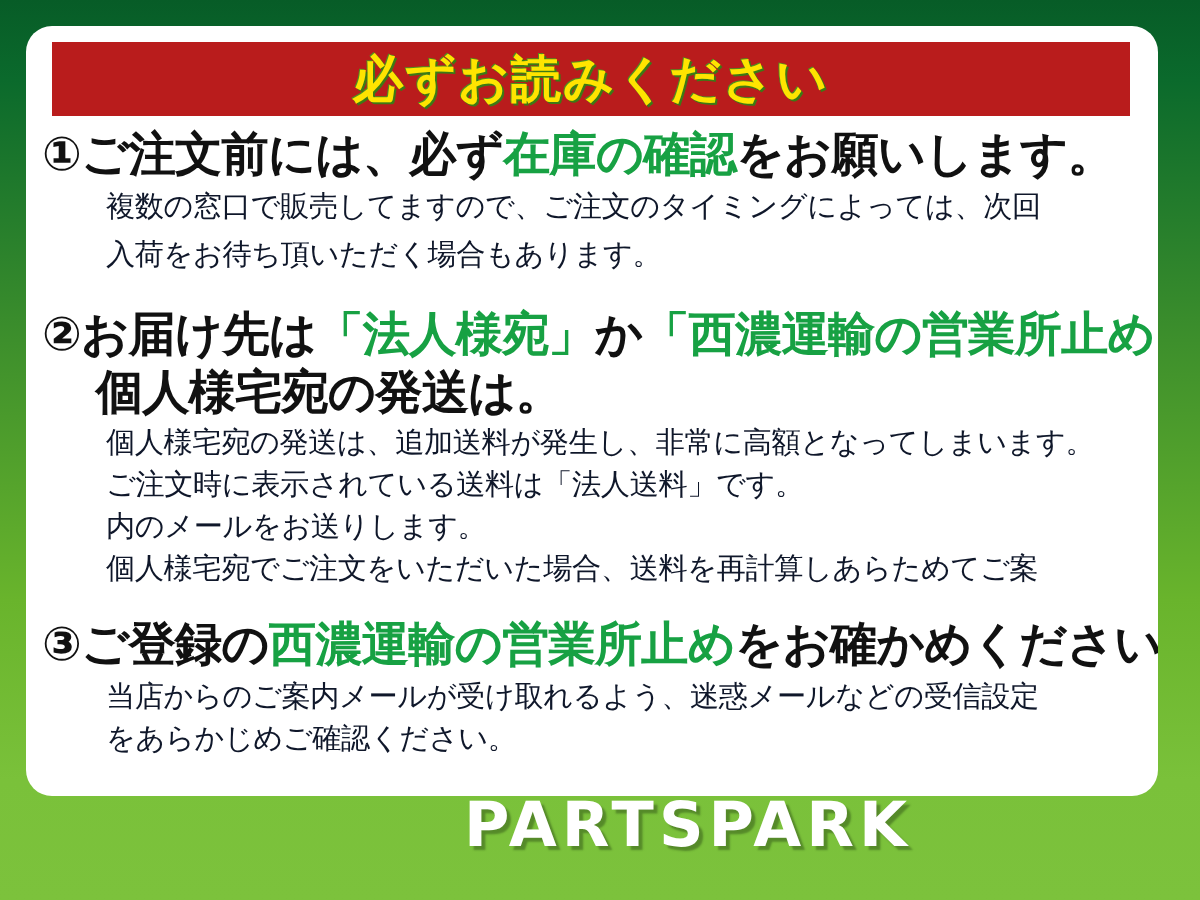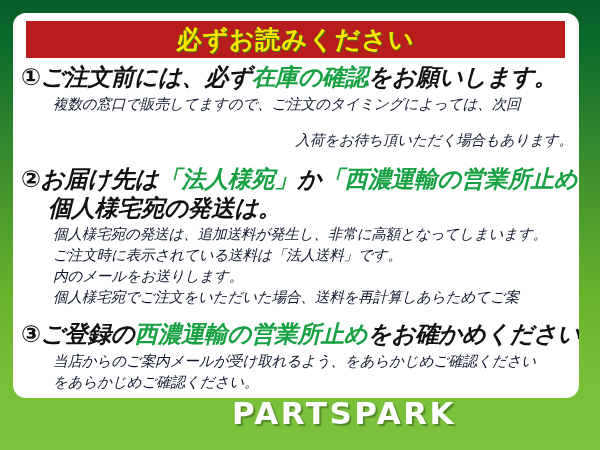--- a/index.html
+++ b/index.html
@@ -61,21 +61,20 @@
     line-height: 1;
     text-shadow: 1px 1px 0 #3c7a16, -0.5px -0.5px 0 #4f8f1f;
   }
 
   
   #notice-list {
     position: absolute;
     left: 0;
     top: 50px;
     width: 566px;
-    font-style: italic;
   }
 
   .notice-item {
     padding: 0 6px 0 8px;
   }
 
   .item-heading {
     font-size: 23.5px;
     font-weight: bold;
     color: #111111;
@@ -133,35 +132,35 @@
   <div id="content-panel">
 
     <div id="title-banner">
       <span class="banner-text">必ずお読みください</span>
     </div>
 
     <div id="notice-list">
         <div class="notice-item">
           <div class="item-heading"><span>①</span><span>ご注文前には、必ず</span><span class="hl-green">在庫の確認</span><span>をお願いします。</span></div>
           <div class="item-body">複数の窓口で販売してますので、ご注文のタイミングによっては、次回</div>
-          <div class="item-body" style="margin-top: 16px; text-align: right;">入荷をお待ち頂いただく場合もあります。</div>
+          <div class="item-body" style="margin-top: 4px;">入荷をお待ち頂いただく場合もあります。</div>
         </div>
         <div class="gap-1"></div>
         <div class="notice-item">
           <div class="item-heading"><span>②</span><span>お届け先は</span><span class="hl-green">「法人様宛」</span><span>か</span><span class="hl-green">「西濃運輸の営業所止め」</span></div>
           <div class="item-heading heading-indent">個人様宅宛の発送は。</div>
           <div class="item-body">個人様宅宛の発送は、追加送料が発生し、非常に高額となってしまいます。</div>
           <div class="item-body" style="margin-top: 0px;">ご注文時に表示されている送料は「法人送料」です。</div>
           <div class="item-body" style="margin-top: 0px;">内のメールをお送りします。</div>
           <div class="item-body" style="margin-top: 0px;">個人様宅宛でご注文をいただいた場合、送料を再計算しあらためてご案</div>
         </div>
         <div class="gap-2"></div>
         <div class="notice-item">
           <div class="item-heading"><span>③</span><span>ご登録の</span><span class="hl-green">西濃運輸の営業所止め</span><span>をお確かめください。</span></div>
-          <div class="item-body">当店からのご案内メールが受け取れるよう、をあらかじめご確認ください</div>
+          <div class="item-body">当店からのご案内メールが受け取れるよう、迷惑メールなどの受信設定</div>
           <div class="item-body" style="margin-top: 0px;">をあらかじめご確認ください。</div>
         </div>
       </div>
 
   </div>
 
   <div id="brand-footer">
     <span class="brand-text">PARTSPARK</span>
   </div>
 

